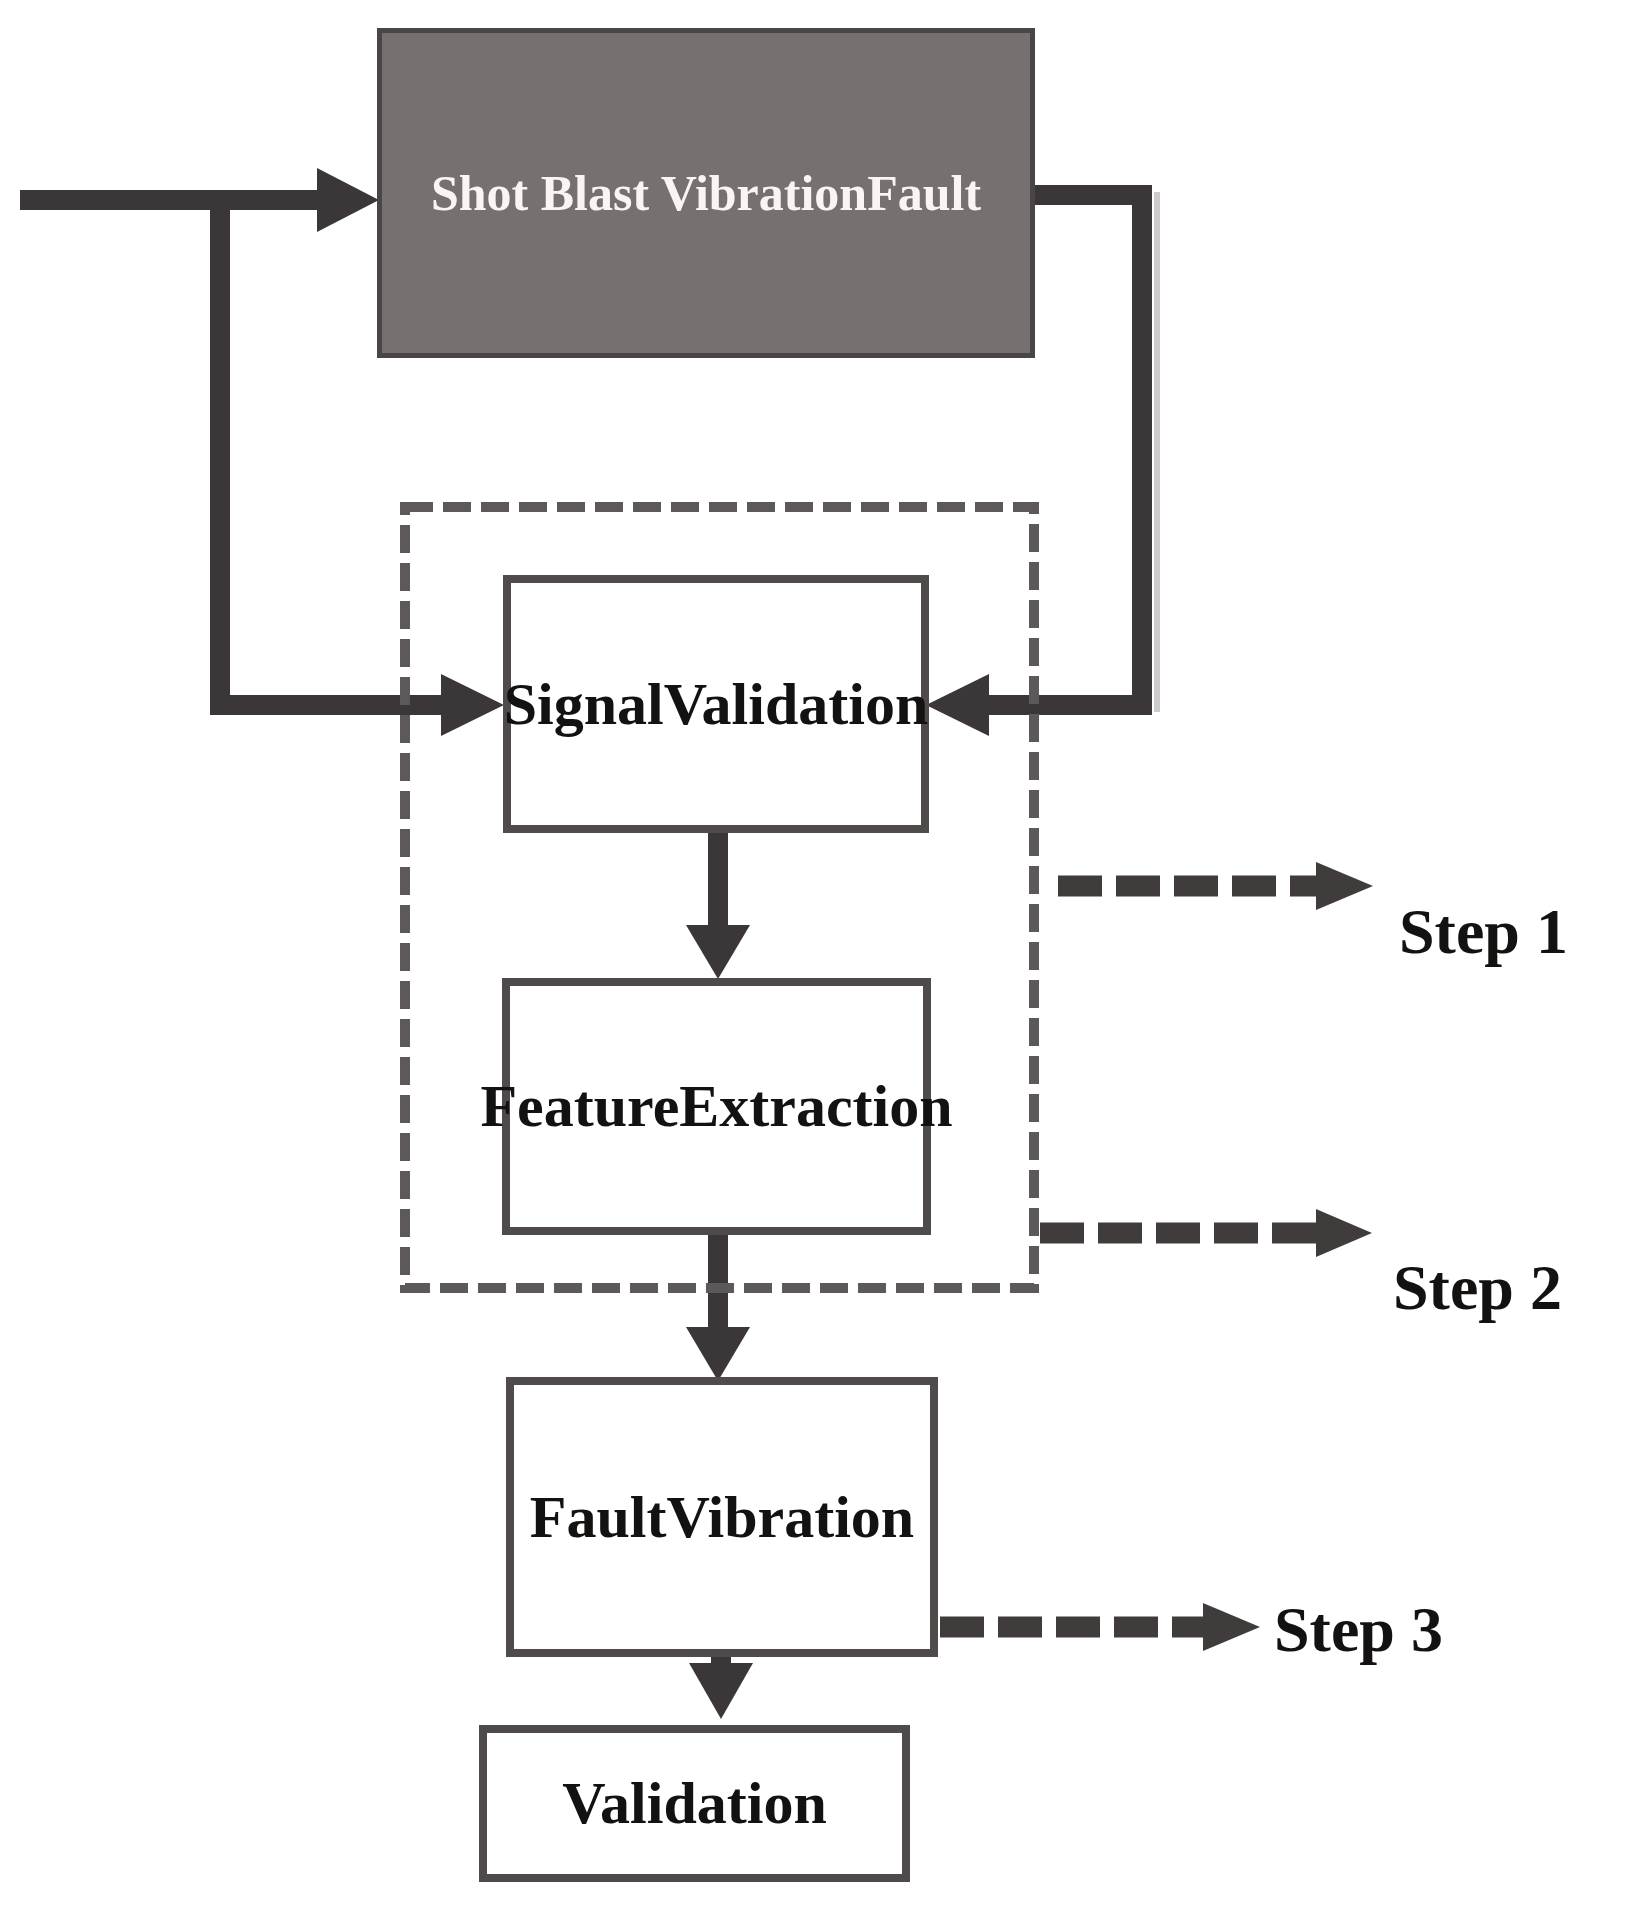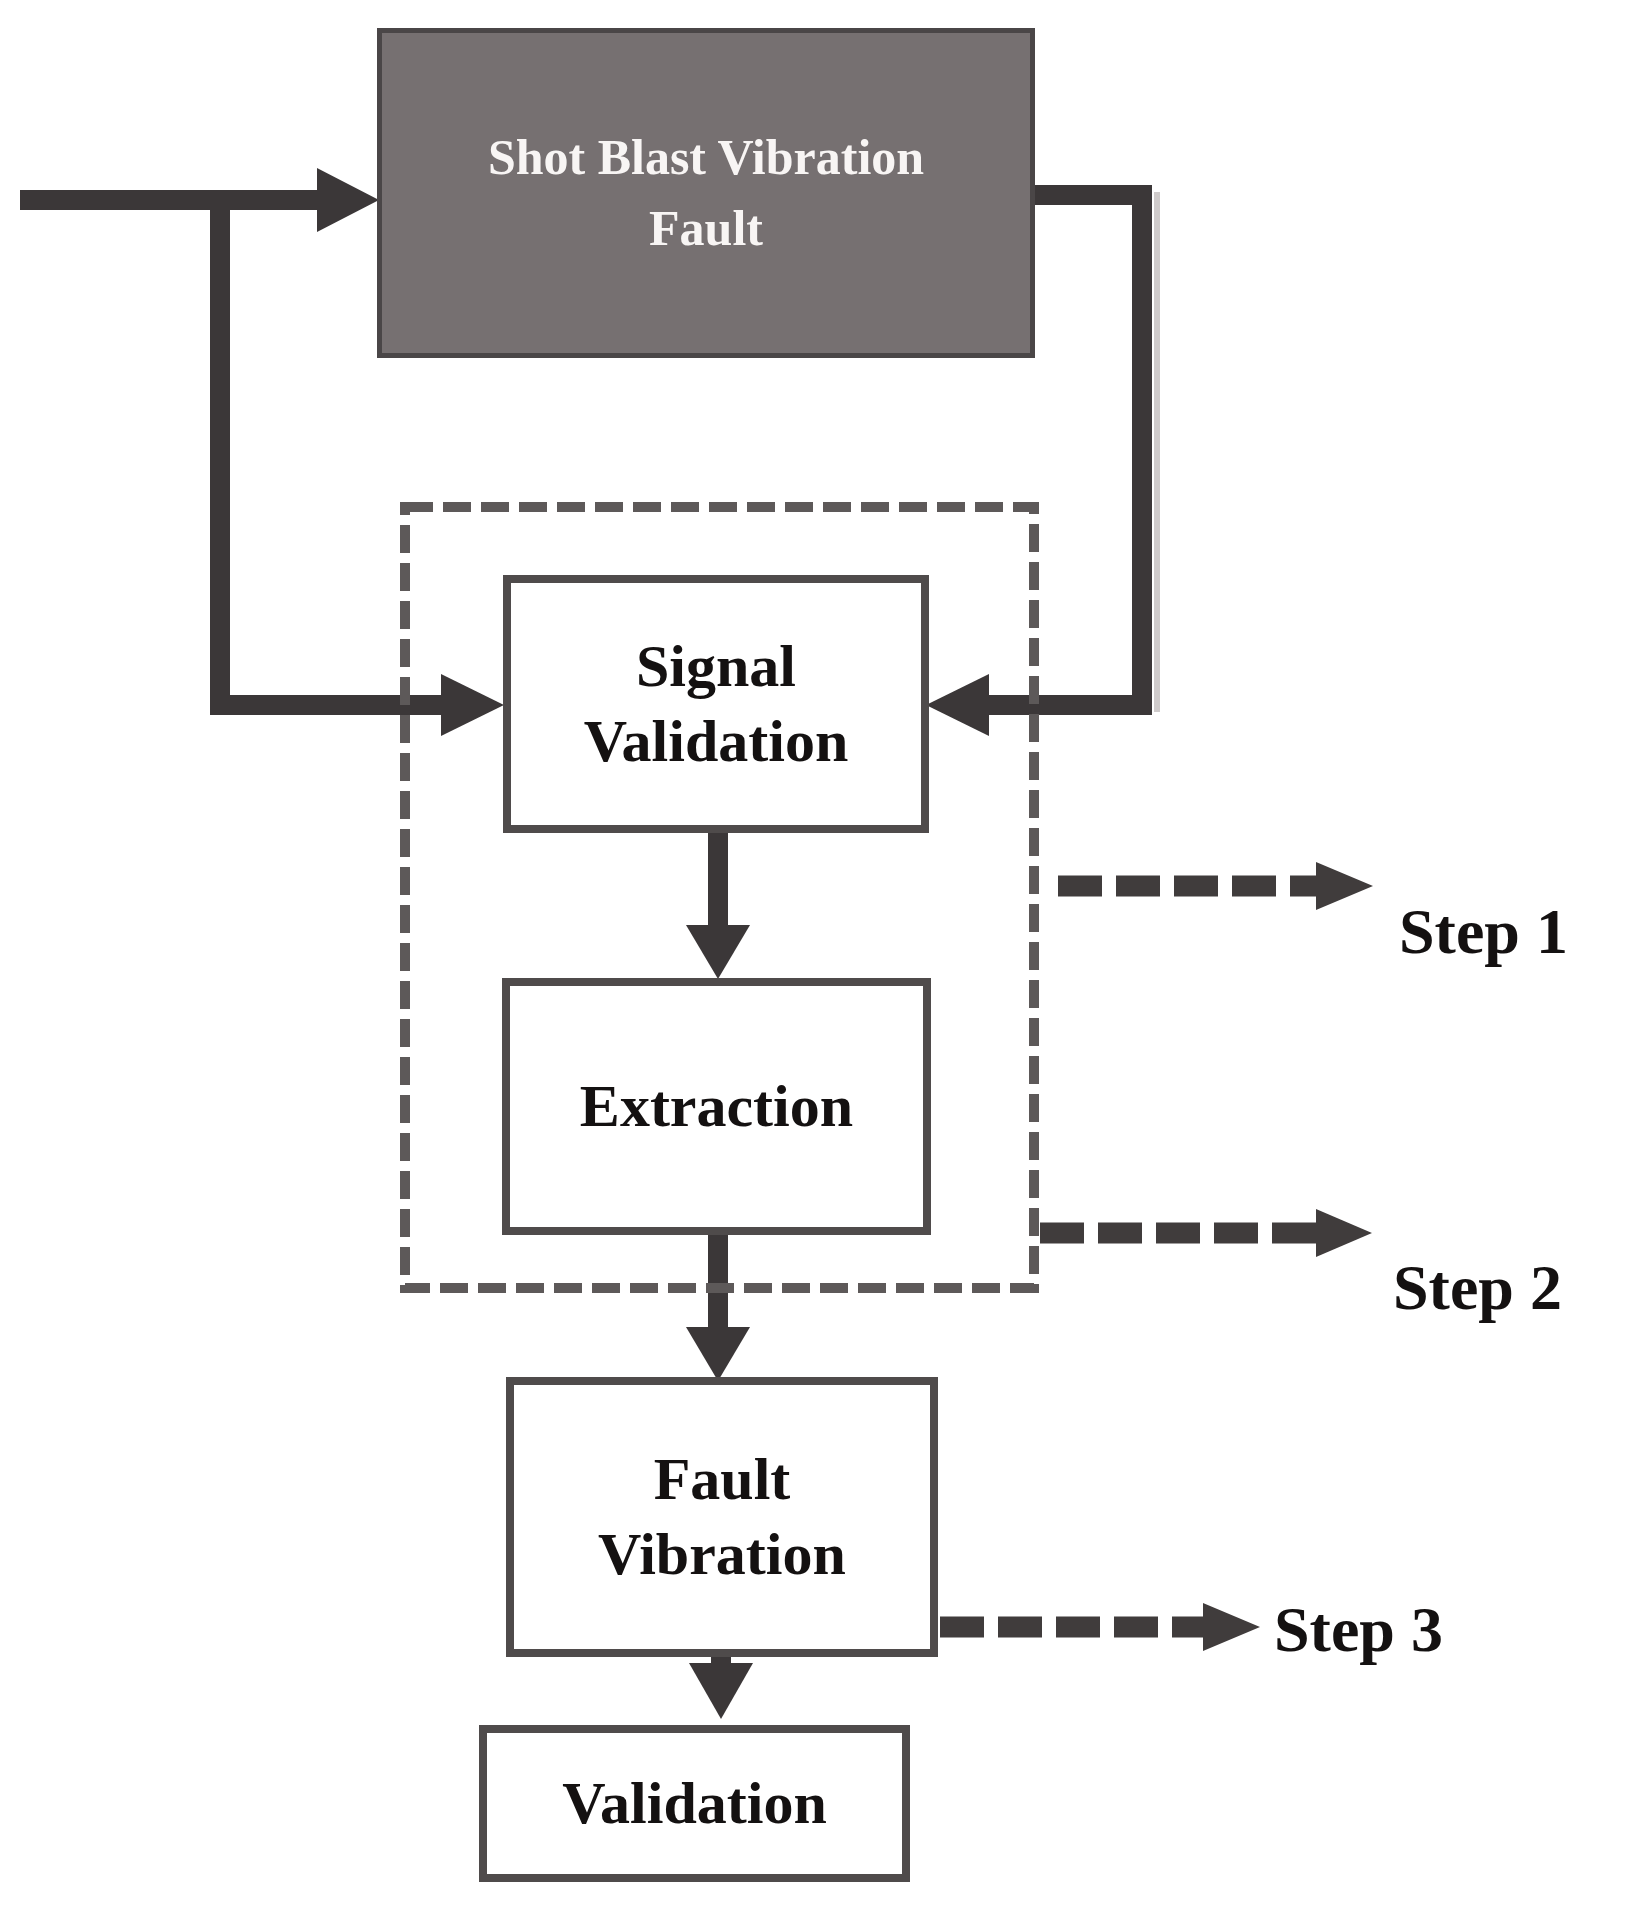--- a/index.html
+++ b/index.html
@@ -31,21 +31,21 @@
     stroke-width: 21px;
     fill: none;
     stroke-dasharray: 44 14;
   }
   .step-head { fill: var(--step-connector, #403c3c); stroke: none; }
 
   .box {
     position: absolute;
     box-sizing: border-box;
     display: flex;
-    flex-direction: column;
+    flex-direction: row;
     justify-content: center;
     align-items: center;
     text-align: center;
     font-weight: 700;
     background: var(--box-fill, #ffffff);
     border: 8px solid var(--box-border, #4f4b4b);
     color: var(--label-text, #141111);
     font-size: 60px;
     line-height: 1.25;
   }
@@ -117,20 +117,21 @@
     <div>Shot Blast Vibration</div>
     <div>Fault</div>
   </div>
 
   <div class="box box--signal">
     <div>Signal</div>
     <div>Validation</div>
   </div>
 
   <div class="box box--feature">
+    <div>Feature</div>
     <div>Extraction</div>
   </div>
 
   <div class="box box--fault">
     <div>Fault</div>
     <div>Vibration</div>
   </div>
 
   <div class="box box--validation">
     <div>Validation</div>

